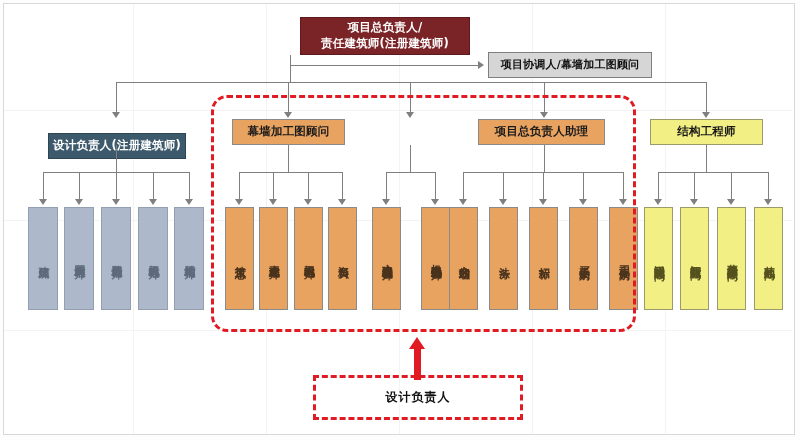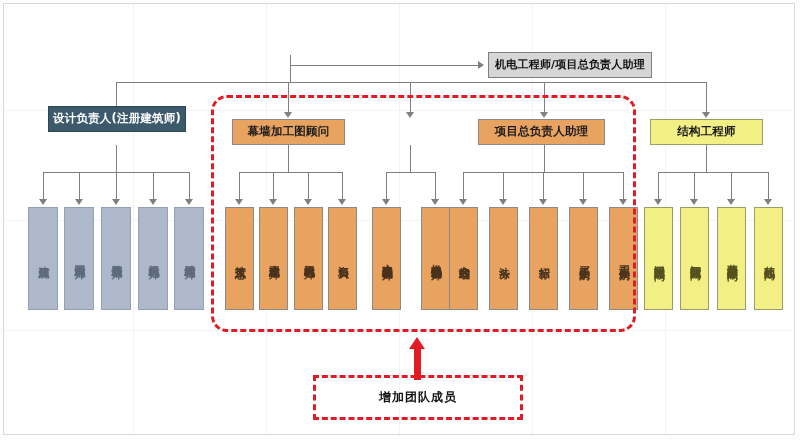--- a/index.html
+++ b/index.html
@@ -176,48 +176,54 @@
 
   <div class="gridline" style="left:133px; top:4px; width:1px; height:430px;"></div>
   <div class="gridline" style="left:266px; top:4px; width:1px; height:430px;"></div>
   <div class="gridline" style="left:399px; top:4px; width:1px; height:430px;"></div>
   <div class="gridline" style="left:532px; top:4px; width:1px; height:430px;"></div>
   <div class="gridline" style="left:665px; top:4px; width:1px; height:430px;"></div>
   <div class="gridline" style="left:4px; top:110px; width:788px; height:1px;"></div>
   <div class="gridline" style="left:4px; top:220px; width:788px; height:1px;"></div>
   <div class="gridline" style="left:4px; top:330px; width:788px; height:1px;"></div>
 
+  <div class="box top" style="left:300px; top:17px; width:170px; height:38px;">
+    <div>
+      <div>项目总负责人/</div>
+      <div>责任建筑师(注册建筑师)</div>
+    </div>
+  </div>
 
   <div class="ln-v" style="left:290px; top:55px; height:27px;"></div>
 
   <div class="ln-h" style="left:290px; top:65px; width:188px;"></div>
   <div class="arrow-r" style="left:478px; top:61px;"></div>
 
   <div class="box coord" style="left:488px; top:52px; width:164px; height:26px;">
-    <span>机电工程师/项目总负责人助理</span>
+    <span>项目协调人/幕墙加工图顾问</span>
   </div>
 
   <div class="ln-h" style="left:116px; top:82px; width:590px;"></div>
 
   <div class="ln-v" style="left:116px; top:82px; height:32px;"></div>
   <div class="arrow-d" style="left:112px; top:112px;"></div>
 
   <div class="ln-v" style="left:288px; top:82px; height:32px;"></div>
   <div class="arrow-d" style="left:284px; top:112px;"></div>
 
   <div class="ln-v" style="left:410px; top:82px; height:32px;"></div>
   <div class="arrow-d" style="left:406px; top:112px;"></div>
 
   <div class="ln-v" style="left:544px; top:82px; height:32px;"></div>
   <div class="arrow-d" style="left:540px; top:112px;"></div>
 
   <div class="ln-v" style="left:706px; top:82px; height:32px;"></div>
   <div class="arrow-d" style="left:702px; top:112px;"></div>
 
-  <div class="box slate" style="left:48px; top:106px; width:138px; height:26px;">
+  <div class="box slate" style="left:48px; top:133px; width:138px; height:26px;">
     <span>设计负责人(注册建筑师)</span>
   </div>
 
   <div class="box orange" style="left:232px; top:119px; width:113px; height:26px;">
     <span>幕墙加工图顾问</span>
   </div>
 
 
   <div class="box orange" style="left:478px; top:119px; width:127px; height:26px;">
     <span>项目总负责人助理</span>
@@ -351,16 +357,16 @@
   <div class="vbox yellow" style="left:754px; top:207px; width:29px; height:103px;">
     <span>其他顾问</span>
     </div>
 
   <div id="red-region" style="left:211px; top:95px; width:425px; height:237px;"></div>
 
   <div class="red-arrow-stem" style="left:414px; top:348px; width:7px; height:32px;"></div>
   <div class="red-arrow-head" style="left:409px; top:337px;"></div>
 
   <div id="red-callout" style="left:313px; top:375px; width:210px; height:45px;">
-    <span>增加团队成员</span>
+    <span>设计负责人</span>
   </div>
 
 </div>
 
 </body></html>

